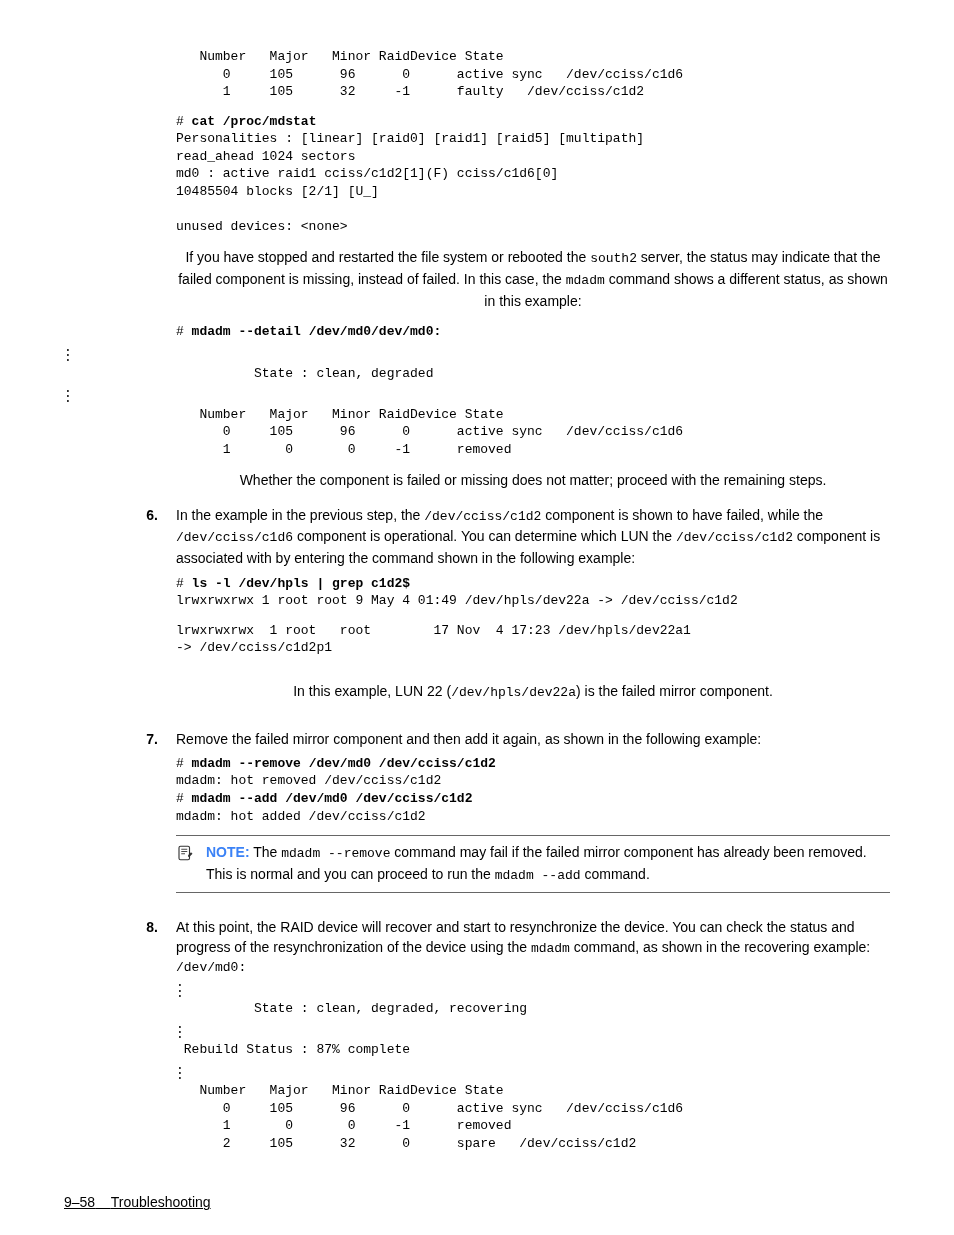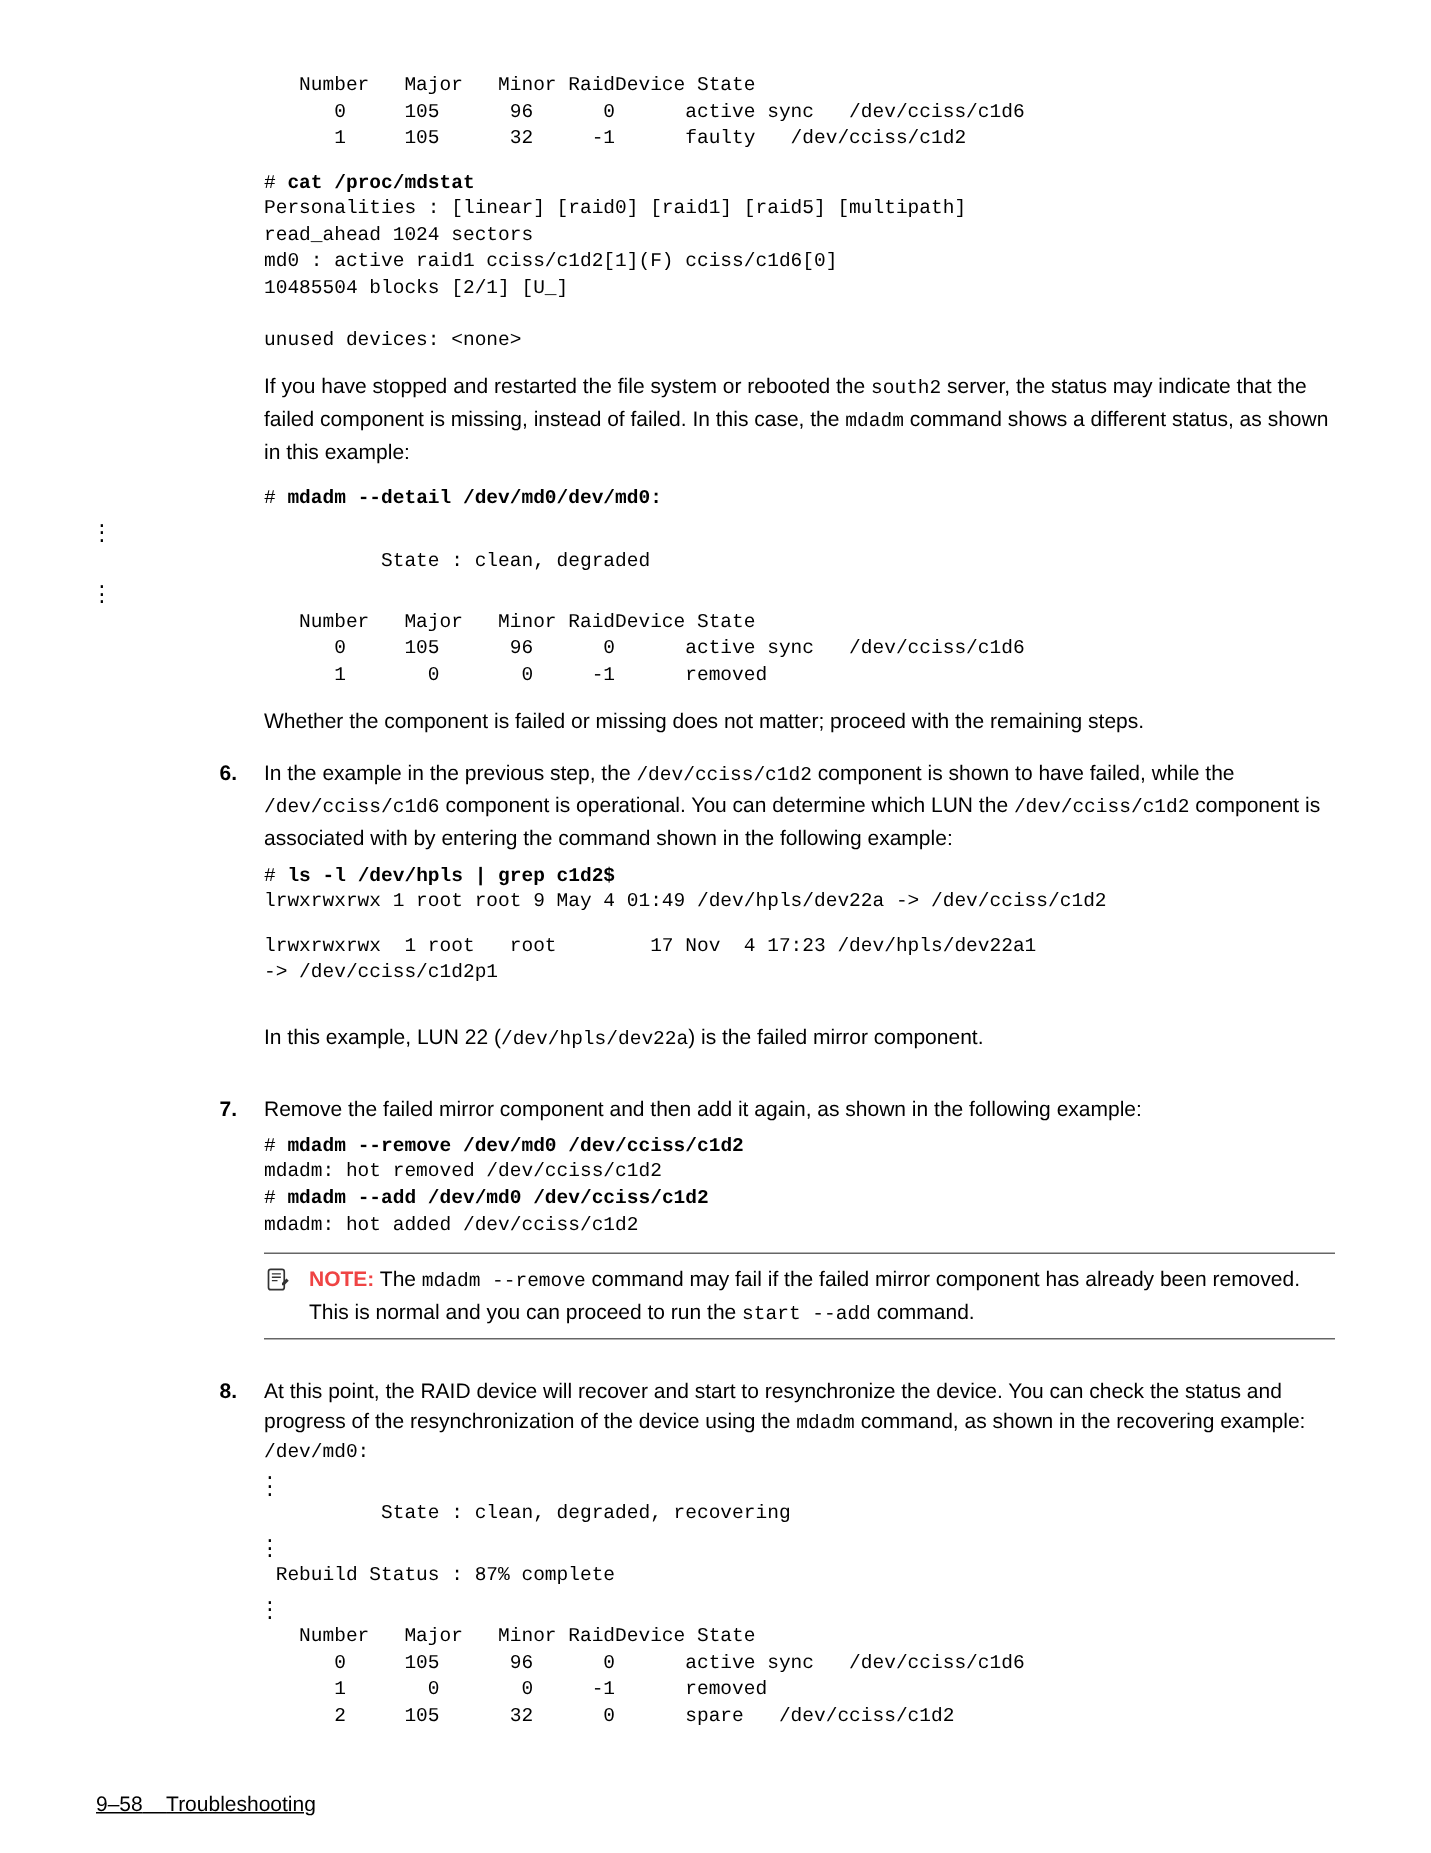--- a/index.html
+++ b/index.html
@@ -18,20 +18,21 @@
     font-size: 13px;
     white-space: pre;
     line-height: 1.35;
   }
   .mono-inline {
     font-family: "Courier New", Courier, monospace;
     font-size: 13px;
   }
   .body-text {
     margin: 12px 0;
+    text-align: center;
   }
   .indent-block {
     margin-left: 112px;
   }
   .ol-block {
     display: flex;
     margin: 14px 0 6px 0;
   }
   .ol-num {
     width: 112px;
@@ -58,21 +59,21 @@
   }
   .note-icon {
     width: 18px;
     height: 18px;
   }
   .note-text {
     flex: 1;
   }
   .note-label {
     font-weight: bold;
-    color: #ef4444;
+    color: #3b82f6;
   }
   .footer {
     margin-top: 40px;
     font-size: 14px;
     text-decoration: underline;
   }
   .vdots {
     font-family: "Courier New", Courier, monospace;
     line-height: 0.4;
     font-size: 13px;
@@ -140,21 +141,21 @@
 
     <div class="note-box">
       <div class="note-icon-cell">
         <svg class="note-icon" viewBox="0 0 24 24">
           <rect x="4" y="3" width="14" height="18" rx="2" fill="none" stroke="#333" stroke-width="1.5"></rect>
           <path d="M7 7 h8 M7 10 h8 M7 13 h5" stroke="#333" stroke-width="1.2"></path>
           <path d="M16 15 l4 -4 l2 2 l-4 4 l-2 0 z" fill="#333"></path>
         </svg>
       </div>
       <div class="note-text">
-        <span class="note-label">NOTE:</span><span>  The </span><span class="mono-inline">mdadm --remove</span><span> command may fail if the failed mirror component has already been removed. This is normal and you can proceed to run the </span><span class="mono-inline">start --add</span><span> command.</span>
+        <span class="note-label">NOTE:</span><span>  The </span><span class="mono-inline">mdadm --remove</span><span> command may fail if the failed mirror component has already been removed. This is normal and you can proceed to run the </span><span class="mono-inline">mdadm --add</span><span> command.</span>
       </div>
     </div>
   </div>
 </div>
 
 <div class="ol-block">
   <div class="ol-num">8.</div>
   <div class="ol-body">
     <div>
       <span>At this point, the RAID device will recover and start to resynchronize the device. You can check the status and progress of the resynchronization of the device using the </span><span class="mono-inline">mdadm</span><span> command, as shown in the recovering example:</span>

